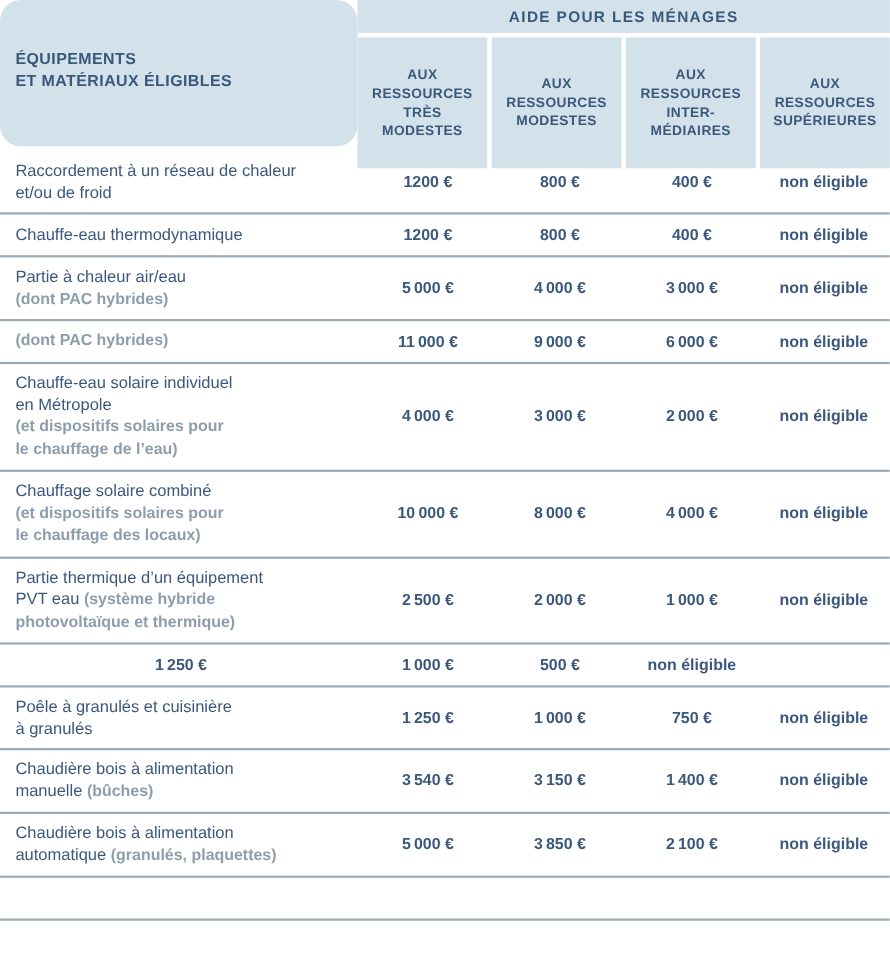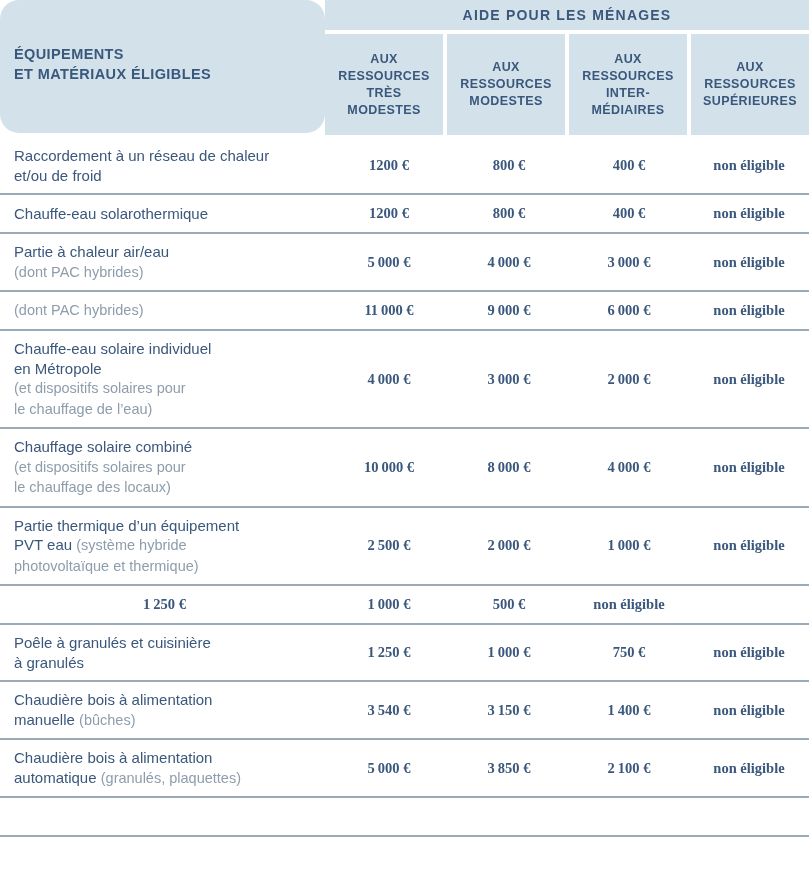--- a/index.html
+++ b/index.html
@@ -27,21 +27,21 @@
     padding:44px 18px 0 14px;
     font-size:14.5px;font-weight:bold;letter-spacing:.4px;
     line-height:20px;white-space:pre-line;border-radius:19px;
   }
   .head-right{flex:1;margin-left:0;display:flex;flex-direction:column;}
   .aide-band{
     height:30px;margin-bottom:4px;background:var(--light);
     display:flex;align-items:center;justify-content:center;
     font-size:14px;font-weight:bold;letter-spacing:1.2px;
   }
-  .col-heads{height:101px;display:flex;gap:4px;}
+  .col-heads{height:119px;display:flex;gap:4px;}
   .col-head{
     flex:1;background:var(--light);
     display:flex;align-items:center;justify-content:center;
     text-align:center;white-space:pre-line;
     font-size:12.5px;font-weight:bold;letter-spacing:.4px;line-height:17px;
   }
 
   
   .section-band{
     height:30px;background:var(--band);
@@ -56,25 +56,24 @@
     grid-template-columns:329px 120px 120px 120px 120px;
     align-items:center;
     border-bottom:2px solid var(--divider);
     min-height:39px;
   }
   .row-label{
     padding:8px 10px 8px 14px;
     font-size:15px;line-height:19.5px;white-space:pre-line;
   }
   .row-label .main{color:var(--navy);}
-  .row-label .sub{color:var(--sub);font-size:14.5px;}
+  .row-label .sub{color:var(--sub);font-size:14.5px;font-weight:bold;}
   .value-cell{
     text-align:center;font-weight:bold;font-size:14.5px;color:var(--navy);
     padding:2px 0;
-    font-family:Liberation Serif, serif;
   }
 </style>
 </head>
 <body>
 
 <div class="table">
 
   <div class="thead">
     <div class="corner">ÉQUIPEMENTS
 ET MATÉRIAUX ÉLIGIBLES</div>
@@ -104,21 +103,21 @@
   <div class="row">
     <div class="row-label"><span class="main">Raccordement à un réseau de chaleur
 et/ou de froid</span></div>
     <div class="value-cell">1200 €</div>
     <div class="value-cell">800 €</div>
     <div class="value-cell">400 €</div>
     <div class="value-cell">non éligible</div>
   </div>
 
   <div class="row">
-    <div class="row-label"><span class="main">Chauffe-eau solarothermique</span></div>
+    <div class="row-label"><span class="main">Chauffe-eau thermodynamique</span></div>
     <div class="value-cell">1200 €</div>
     <div class="value-cell">800 €</div>
     <div class="value-cell">400 €</div>
     <div class="value-cell">non éligible</div>
   </div>
 
   <div class="row">
     <div class="row-label"><span class="main">Partie à chaleur air/eau
 </span><span class="sub">(dont PAC hybrides)</span></div>
     <div class="value-cell">5 000 €</div>

